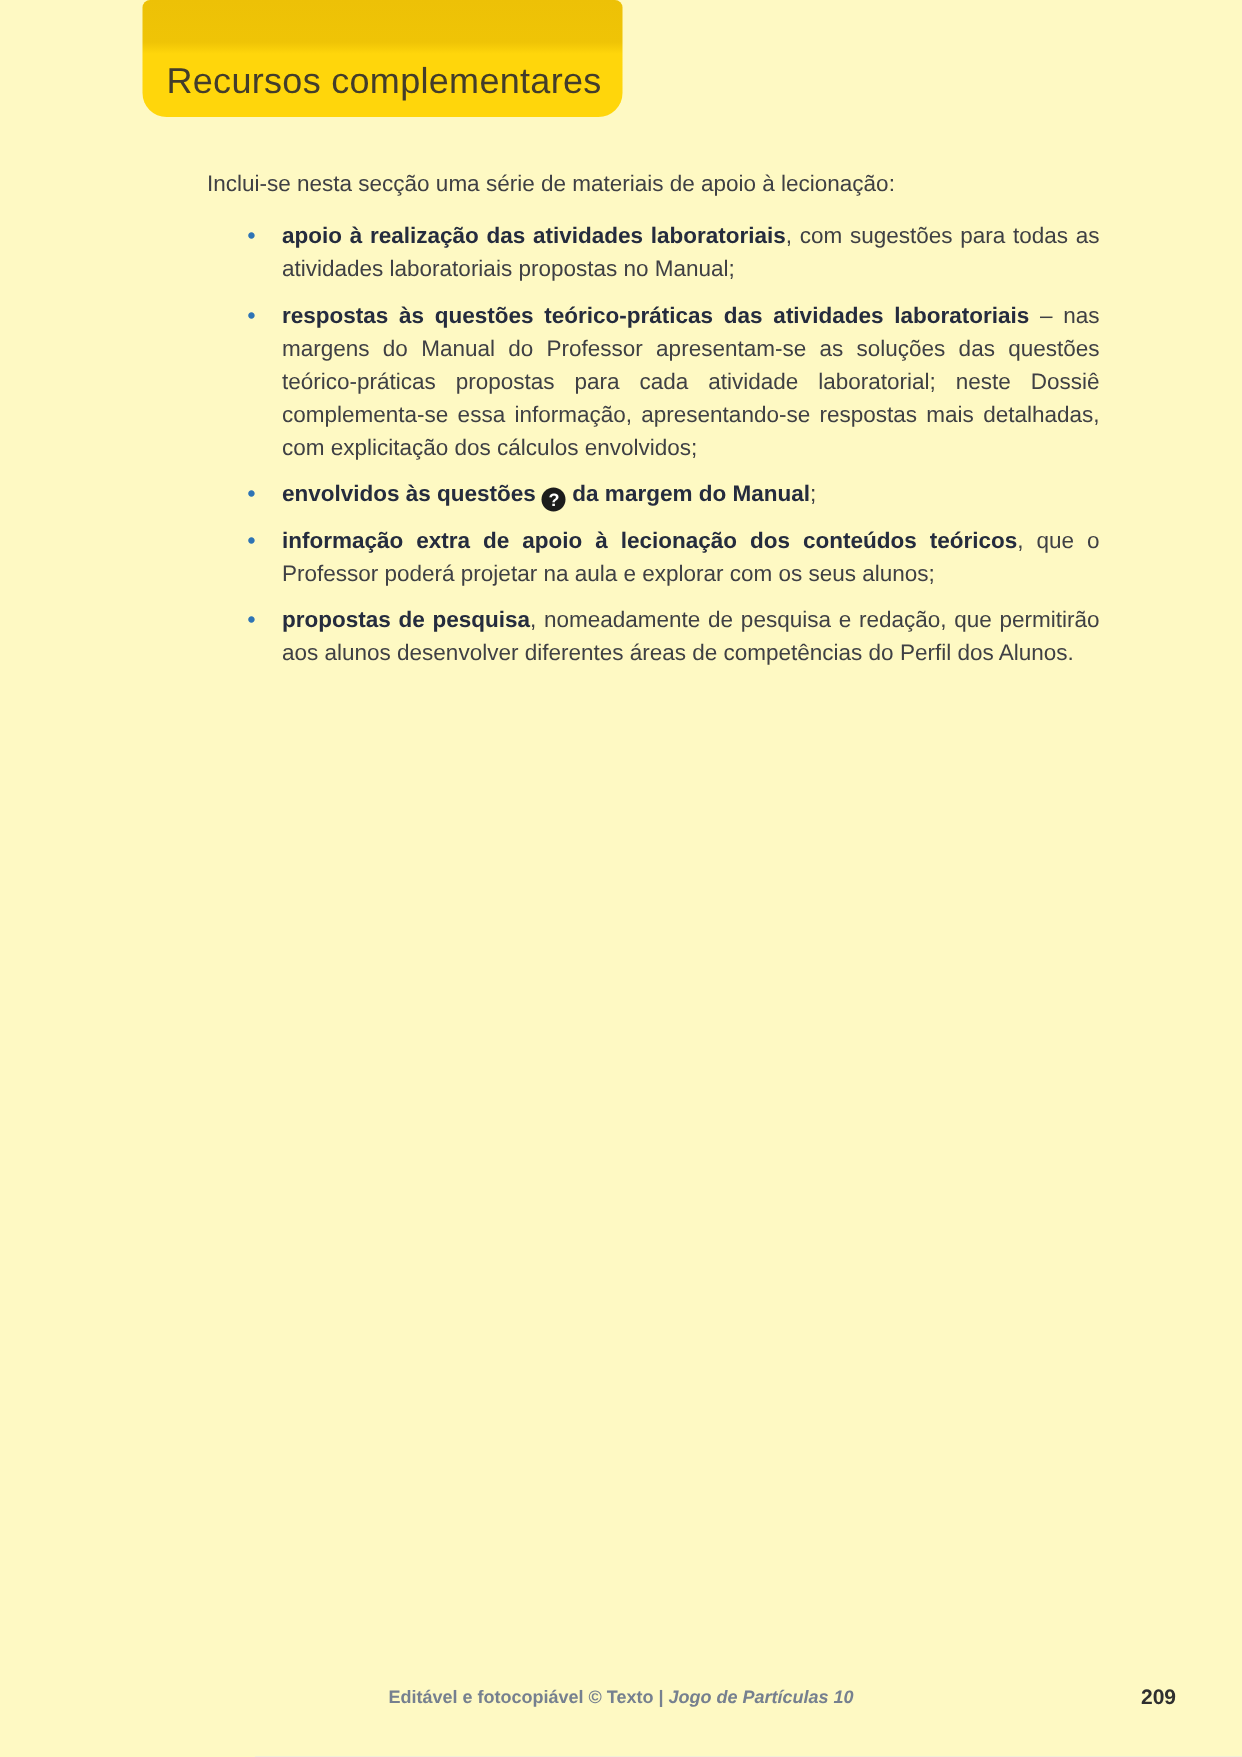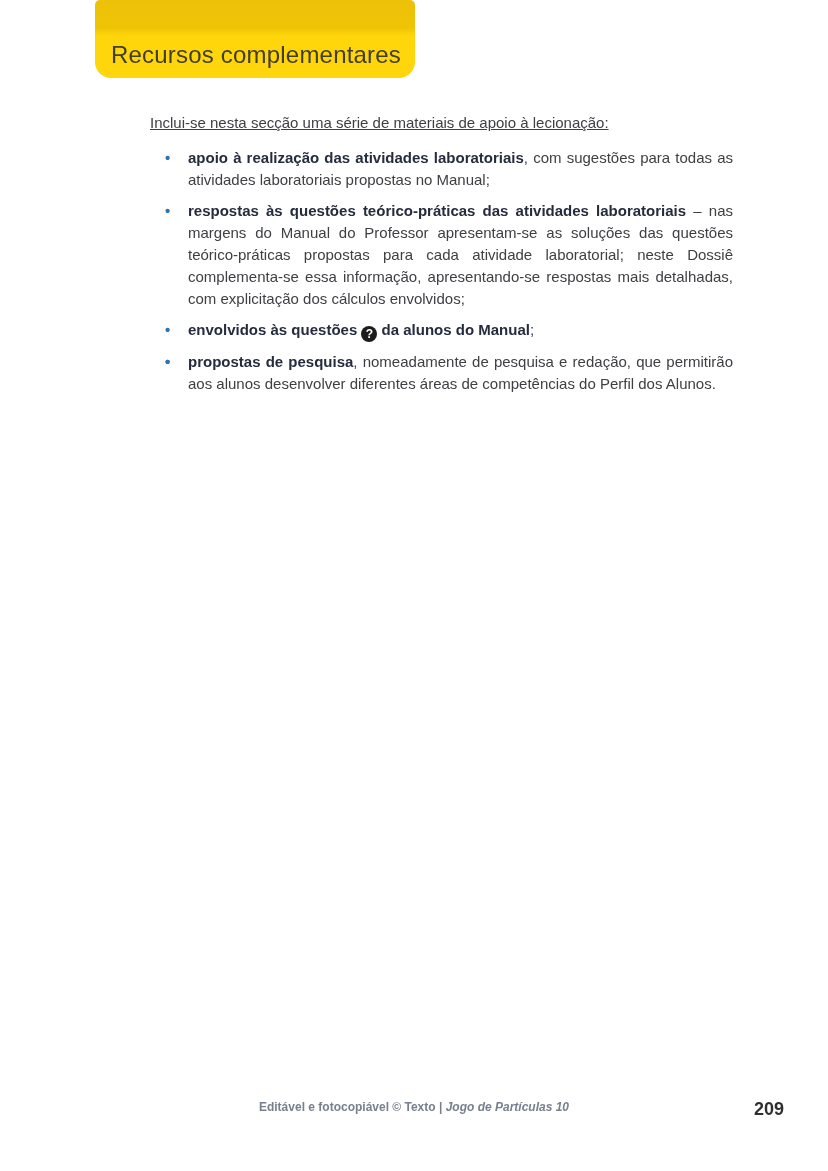--- a/index.html
+++ b/index.html
@@ -1,21 +1,21 @@
 <!DOCTYPE html>
 <html><head>
 <meta charset="utf-8">
 <style>
   html, body { margin: 0; padding: 0; background: #e8e8e8; }
   .page {
     position: relative;
     width: 828px;
     height: 1171px;
     margin: 0 auto;
-    background: #ffffff;
+    background: #fef9c3;
     font-family: "Liberation Sans", sans-serif;
     overflow: hidden;
   }
 
   
   .banner {
     position: absolute;
     left: 95px;
     top: 0;
     width: 320px;
@@ -40,22 +40,21 @@
   .content {
     position: absolute;
     left: 138px;
     top: 112px;
     width: 595px;
     font-size: 15px;
     line-height: 22px;
     color: #3f4044;
   }
   .intro {
-    margin: 0 0 13px 12px;
-    text-decoration: underline;
+    margin: 0 0 13px 0;
   }
   ul.bullets {
     list-style: none;
     margin: 0;
     padding: 0;
   }
   ul.bullets li {
     position: relative;
     padding-left: 50px;
     margin-bottom: 9px;
@@ -83,57 +82,57 @@
     font-size: 12px;
     font-weight: bold;
     vertical-align: -3px;
     line-height: 16px;
   }
 
   
   .footer {
     position: absolute;
     left: 0;
-    top: 1100px;
+    top: 1124px;
     width: 100%;
     height: 20px;
   }
   .footer-credit {
     width: 100%;
     text-align: center;
     font-size: 12px;
     font-weight: bold;
     color: #76808f;
   }
   .footer-credit em { font-style: italic; }
   .page-number {
     position: absolute;
     right: 44px;
     top: -1px;
-    font-size: 18px;
+    font-size: 14px;
     font-weight: bold;
     color: #2f2f2f;
   }
 </style>
 </head>
 <body>
 
 <div class="page">
 
   <header class="banner">
     <h1>Recursos complementares</h1>
   </header>
 
   <main class="content">
     <p class="intro">Inclui-se nesta secção uma série de materiais de apoio à lecionação:</p>
     <ul class="bullets">
         <li><span class="marker">•</span><span><span class="seg-bold">apoio à realização das atividades laboratoriais</span><span class="seg-regular">, com sugestões para todas as atividades laboratoriais propostas no Manual;</span></span></li>
         <li><span class="marker">•</span><span><span class="seg-bold">respostas às questões teórico-práticas das atividades laboratoriais</span><span class="seg-regular"> – nas margens do Manual do Professor apresentam-se as soluções das questões teórico-práticas propostas para cada atividade laboratorial; neste Dossiê complementa-se essa informação, apresentando-se respostas mais detalhadas, com explicitação dos cálculos envolvidos;</span></span></li>
-        <li><span class="marker">•</span><span><span class="seg-bold">envolvidos às questões </span><span class="q-icon">?</span><span class="seg-bold"> da alunos do Manual</span><span class="seg-regular">;</span></span></li>
-        <li><span class="marker">•</span></li>
+        <li><span class="marker">•</span><span><span class="seg-bold">envolvidos às questões </span><span class="q-icon">?</span><span class="seg-bold"> da margem do Manual</span><span class="seg-regular">;</span></span></li>
+        <li><span class="marker">•</span><span><span class="seg-bold">informação extra de apoio à lecionação dos conteúdos teóricos</span><span class="seg-regular">, que o Professor poderá projetar na aula e explorar com os seus alunos;</span></span></li>
         <li><span class="marker">•</span><span><span class="seg-bold">propostas de pesquisa</span><span class="seg-regular">, nomeadamente de pesquisa e redação, que permitirão aos alunos desenvolver diferentes áreas de competências do </span><span class="seg-italic">Perfil dos Alunos</span><span class="seg-regular">.</span></span></li>
       </ul>
   </main>
 
   <footer class="footer">
     <div class="footer-credit"><span>Editável e fotocopiável © Texto | </span><em>Jogo de Partículas 10</em></div>
     <div class="page-number">209</div>
   </footer>
 
 </div>

